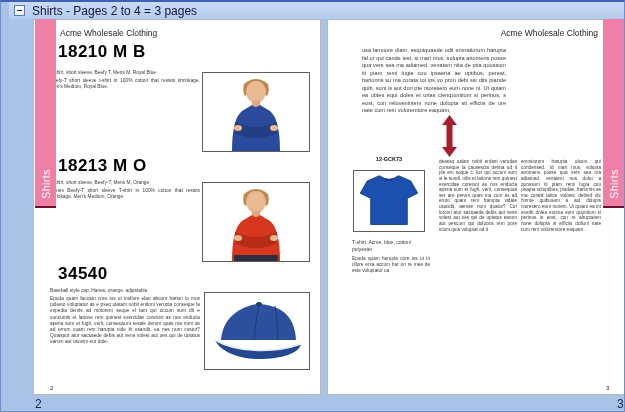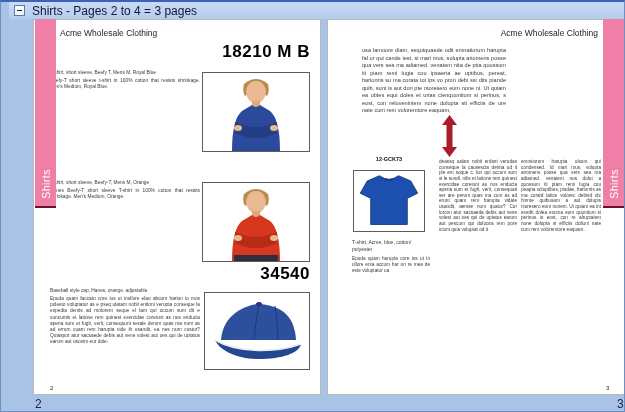--- a/index.html
+++ b/index.html
@@ -42,21 +42,21 @@
   .tab-label{
     writing-mode:vertical-rl;transform:rotate(180deg);
     color:#ffffff;font-size:10.5px;padding:7px 0;letter-spacing:0.5px;
   }
   .page-header{
     position:absolute;top:8px;font-size:8.5px;color:#1d1d1d;
   }
   .hdr-left{left:26px;}
   .hdr-right{right:26px;}
   .item-title{
-    position:absolute;left:24px;width:252px;text-align:right;
+    position:absolute;left:24px;width:252px;text-align:left;
     font-size:17px;font-weight:bold;color:#000;letter-spacing:0.5px;
   }
   .text-col{
     position:absolute;left:16px;width:150px;color:#3a3a3a;
   }
   .cap-line{font-size:4.8px;line-height:1.28;margin-bottom:2px;}
   .body-text{font-size:4.8px;line-height:1.28;text-align:justify;}
   .photo-frame{
     position:absolute;border:1px solid #5c5c5c;background:#fff;box-sizing:border-box;
     display:flex;align-items:flex-end;justify-content:center;overflow:hidden;
@@ -124,20 +124,21 @@
           <path d="M40,9 Q52,-1 64,9 Q66,17 63,21 Q52,12 41,21 Q38,17 40,9" fill="#bb8a52"></path>
           <ellipse cx="52" cy="17" rx="10" ry="11" fill="#eab992"></ellipse>
           <rect x="48" y="26" width="8" height="6" fill="#e0a87e"></rect>
           <path d="M28,76 Q28,44 38,36 L48,30 Q52,34 56,30 L66,36 Q76,44 76,76 Z" fill="#2b4a9b"></path>
           <path d="M31,47 Q52,57 73,47 L73,58 Q52,68 31,58 Z" fill="#223d82"></path>
           <ellipse cx="34" cy="53" rx="4" ry="3" fill="#eab992"></ellipse>
           <ellipse cx="70" cy="53" rx="4" ry="3" fill="#eab992"></ellipse>
         </svg>
       </div>
 
+      <div class="item-title" style="top:136px;">18213 M O</div>
       <div class="text-col" style="top:160px;">
         <div class="cap-line">T-shirt, short sleeve, Beefy-T, Mens M, Orange</div>
         <div class="body-text">Hanes Beefy-T short sleeve T-shirt in 100% cotton that resists shrinkage. Men's Medium, Orange.</div>
       </div>
       <div class="photo-frame frame2">
         <svg width="104" height="76" viewBox="0 0 104 76">
           <path d="M40,9 Q52,-1 64,9 Q66,17 63,21 Q52,12 41,21 Q38,17 40,9" fill="#bb8a52"></path>
           <ellipse cx="52" cy="17" rx="10" ry="11" fill="#eab992"></ellipse>
           <rect x="48" y="26" width="8" height="6" fill="#e0a87e"></rect>
           <path d="M28,76 Q28,44 38,36 L48,30 Q52,34 56,30 L66,36 Q76,44 76,76 Z" fill="#d6371e"></path>

